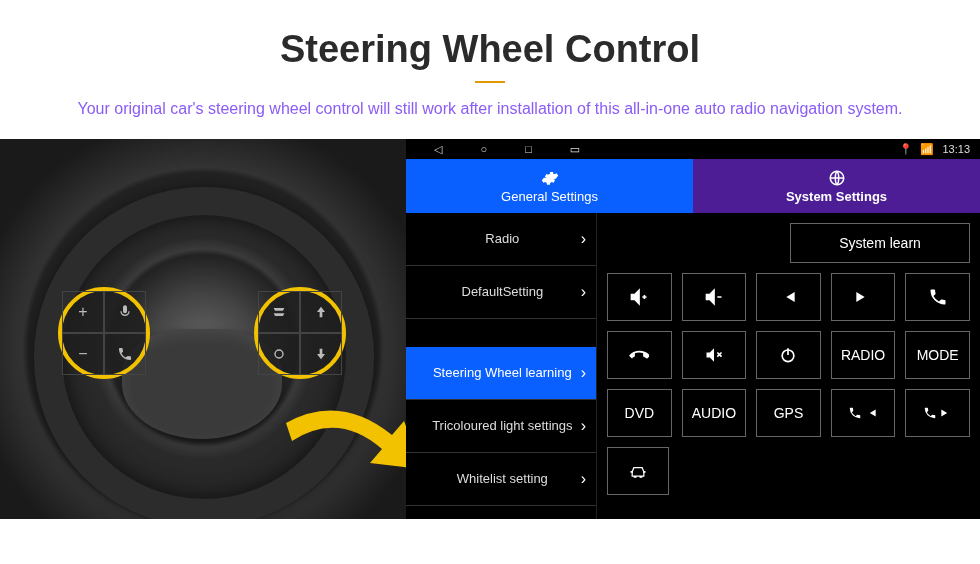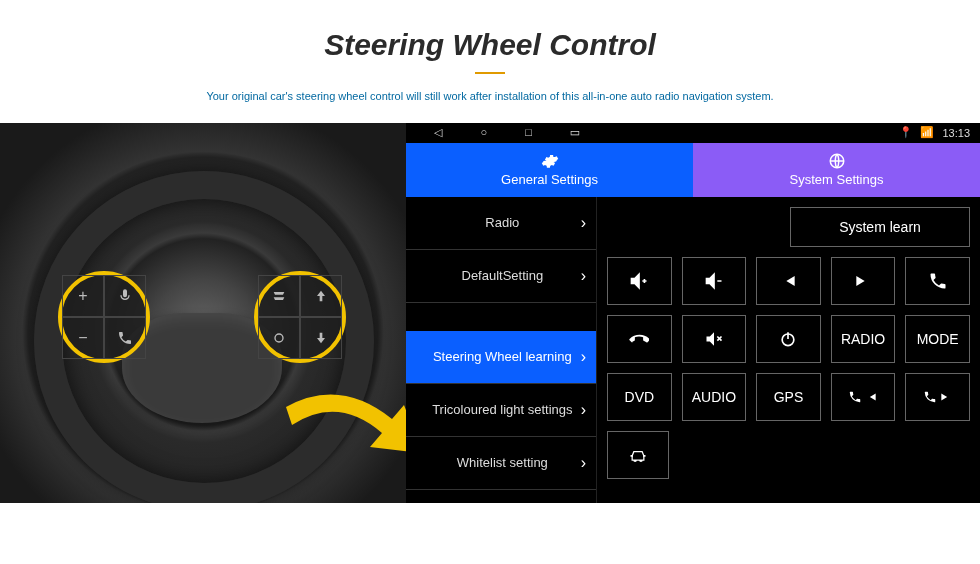--- a/index.html
+++ b/index.html
@@ -1,38 +1,38 @@
 <!DOCTYPE html>
 <html><head>
 <meta charset="utf-8">
 <style>
   * { margin: 0; padding: 0; box-sizing: border-box; font-family: Arial, sans-serif; }
   body { width: 980px; height: 564px; background: #fff; overflow: hidden; }
   .header { text-align: center; padding: 28px 60px 18px; }
-  .title { font-size: 30px; font-weight: bold; color: #2b2b2b; margin-bottom: 10px; font-style: italic; }
+  .title { font-size: 38px; font-weight: bold; color: #2b2b2b; margin-bottom: 10px; }
   .divider { width: 30px; height: 2px; background: #e09a00; margin: 0 auto 14px; }
-  .subtitle { font-size: 11px; color: #0369a1; line-height: 1.5; }
+  .subtitle { font-size: 16px; color: #8b5cf6; line-height: 1.5; }
   .main { display: flex; height: 380px; background: #1a1a1a; }
   .wheel-side { width: 406px; position: relative; background: radial-gradient(circle at 50% 55%, #666 0%, #444 18%, #222 32%, #3a3a3a 34%, #2a2a2a 38%, #222 60%, #333 62%, #1a1a1a 80%); overflow: hidden; }
   .wheel-rim { position: absolute; width: 340px; height: 340px; border: 28px solid #2c2c2c; border-radius: 50%; top: 48px; left: 34px; box-shadow: inset 0 0 20px rgba(0,0,0,.6), 0 0 15px rgba(0,0,0,.5); }
   .wheel-center { position: absolute; width: 160px; height: 110px; background: #3a3a3a; top: 190px; left: 122px; border-radius: 40% 40% 50% 50%; box-shadow: inset 0 6px 15px rgba(255,255,255,.08), 0 4px 10px rgba(0,0,0,.4); }
   .btn-circle { position: absolute; width: 92px; height: 92px; border: 4px solid #f2c200; border-radius: 50%; background: rgba(30,30,30,.85); display: grid; grid-template-columns: 1fr 1fr; grid-template-rows: 1fr 1fr; }
   .btn-circle.left { top: 148px; left: 58px; }
   .btn-circle.right { top: 148px; left: 254px; }
   .mini { display: flex; align-items: center; justify-content: center; color: #bbb; font-size: 16px; border: .5px solid #444; }
   .mini svg { width: 16px; height: 16px; fill: #bbb; }
   .arrow { position: absolute; width: 150px; height: 95px; top: 258px; left: 280px; pointer-events:none; }
   .screen { flex: 1; display: flex; flex-direction: column; background: #000; }
   .statusbar { height: 20px; background: #000; display: flex; align-items: center; padding: 0 10px; color: #ddd; font-size: 11px; }
   .statusbar .navset { display:flex; gap:38px; margin-left:18px; }
   .statusbar .right { margin-left: auto; display:flex; gap:8px; align-items:center; }
   .tabs { display: flex; height: 54px; }
   .tab { flex: 1; display: flex; flex-direction: column; align-items: center; justify-content: center; color: #fff; font-size: 13px; gap: 2px; cursor: pointer; }
   .tab.active { background: #0a5fff; text-align: center; }
-  .tab.inactive { background: #8b5cf6; }
+  .tab.inactive { background: #4c1d95; font-weight: bold; }
   .tab svg { width: 18px; height: 18px; fill: #fff; }
   .content { flex: 1; display: flex; }
   .menu { width: 190px; display: flex; flex-direction: column; }
   .menu-item { height: 53px; border-bottom: 1px solid #333; display: flex; align-items: center; justify-content: space-between; padding: 0 10px 0 18px; color: #ddd; font-size: 13px; cursor: pointer; line-height: 1.2; }
   .menu-item.selected { background: #0a5fff; color: #fff; margin-top: 28px; }
   .menu-item .txt { flex:1; text-align:center; }
   .chev { font-size: 16px; color: #fff; }
   .grid-area { flex: 1; padding: 10px 10px; display: flex; flex-direction: column; gap: 10px; border-left: 1px solid #222; }
   .row { display: flex; gap: 10px; }
   .row.top .spacer { flex: 1; height: 40px; }

